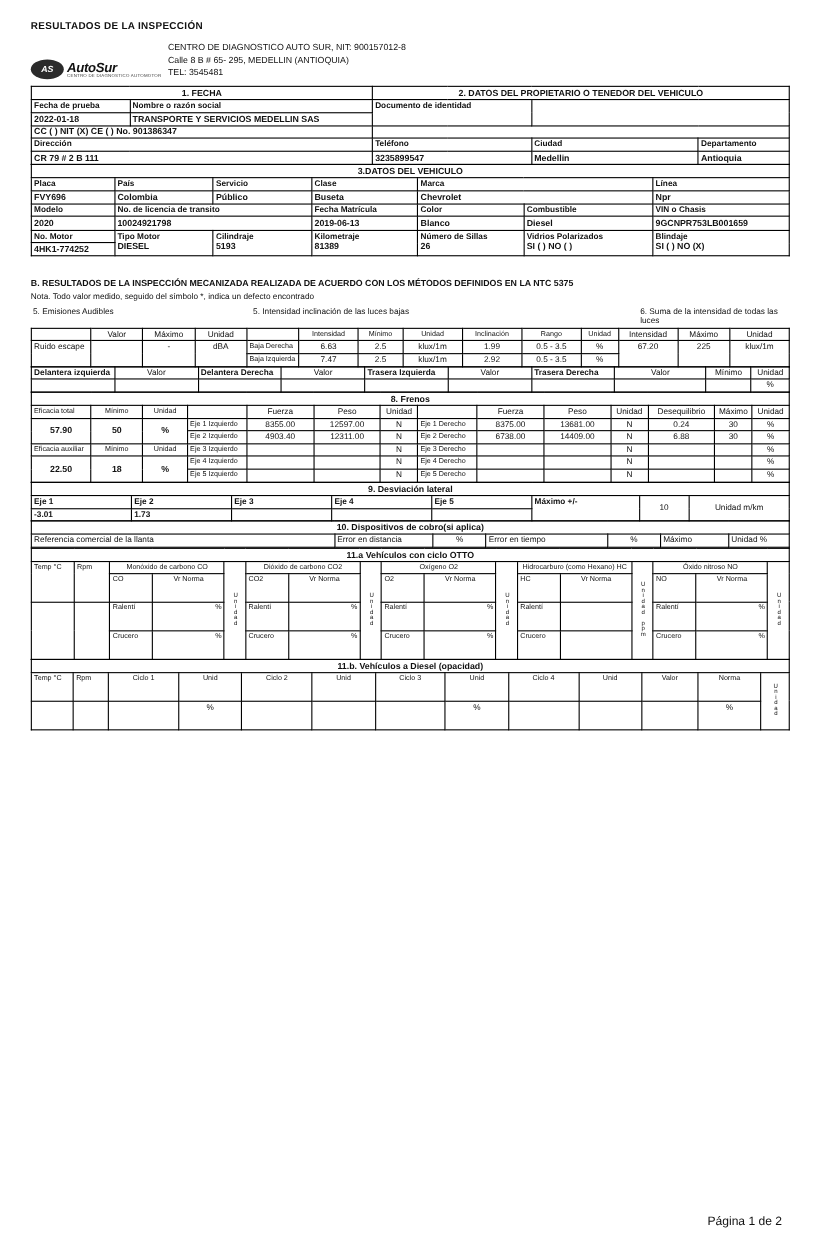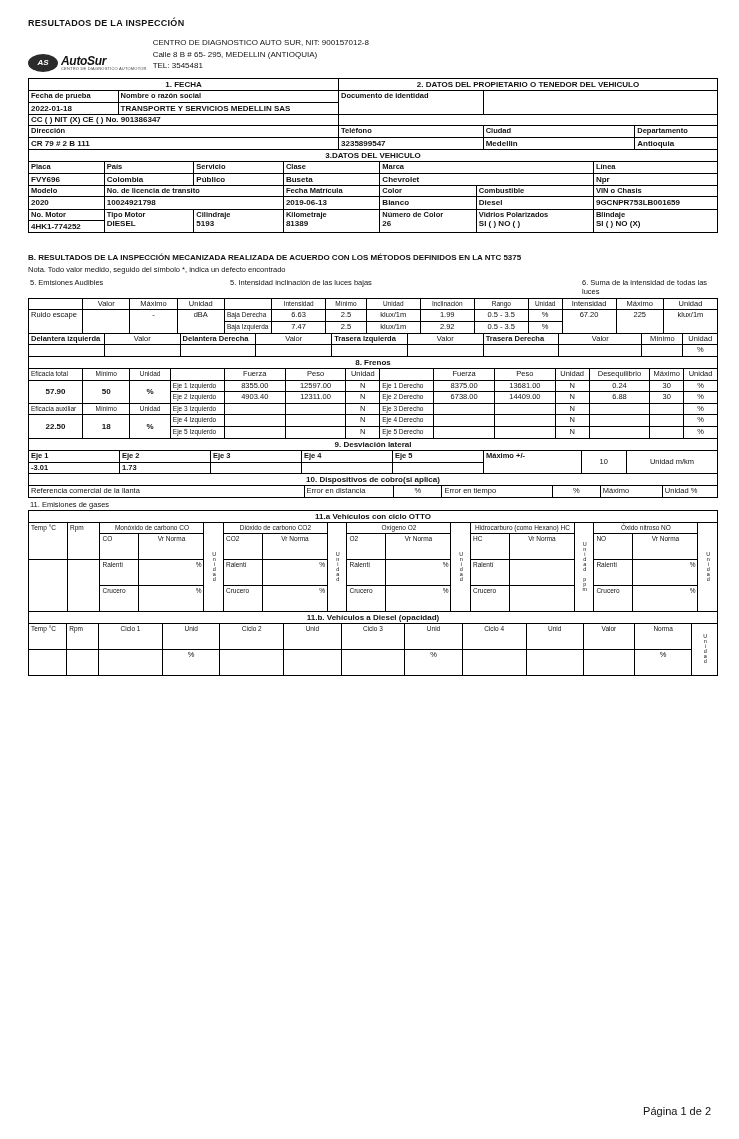--- a/index.html
+++ b/index.html
@@ -163,21 +163,21 @@
       </td>
       <td class="lbl" rowspan="2" style="vertical-align:top">
         <div>Cilindraje</div>
         <div class="val">5193</div>
       </td>
       <td class="lbl" rowspan="2" style="vertical-align:top">
         <div>Kilometraje</div>
         <div class="val">81389</div>
       </td>
       <td class="lbl" rowspan="2" style="vertical-align:top">
-        <div>Número de Color</div>
+        <div>Número de Sillas</div>
         <div class="val">26</div>
       </td>
       <td class="lbl" rowspan="2" style="vertical-align:top">
         <div>Vidrios Polarizados</div>
         <div class="val">SI ( ) NO ( )</div>
       </td>
       <td class="lbl" rowspan="2" style="vertical-align:top">
         <div>Blindaje</div>
         <div class="val">SI ( ) NO (X)</div>
       </td>
@@ -484,21 +484,20 @@
       <td>Error en distancia</td>
       <td class="ctr">%</td>
       <td>Error en tiempo</td>
       <td class="ctr">%</td>
       <td>Máximo</td>
       <td>Unidad %</td>
     </tr>
   </tbody>
       </table>
 
-  <div style="font-size:7.5px;margin:2px 0 1px 2px">11. Emisiones de gases</div>
 
   <table>
     <colgroup>
       <col style="width:6%">
           <col style="width:5%">
       <col style="width:6%">
           <col style="width:10%">
           <col style="width:3%">
       <col style="width:6%">
           <col style="width:10%">

